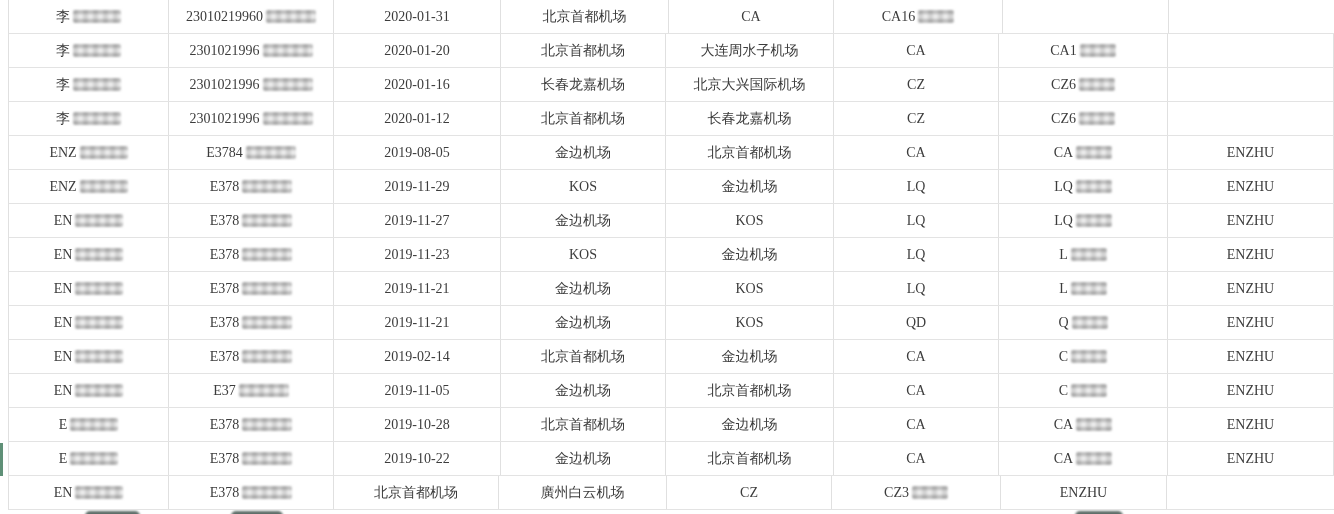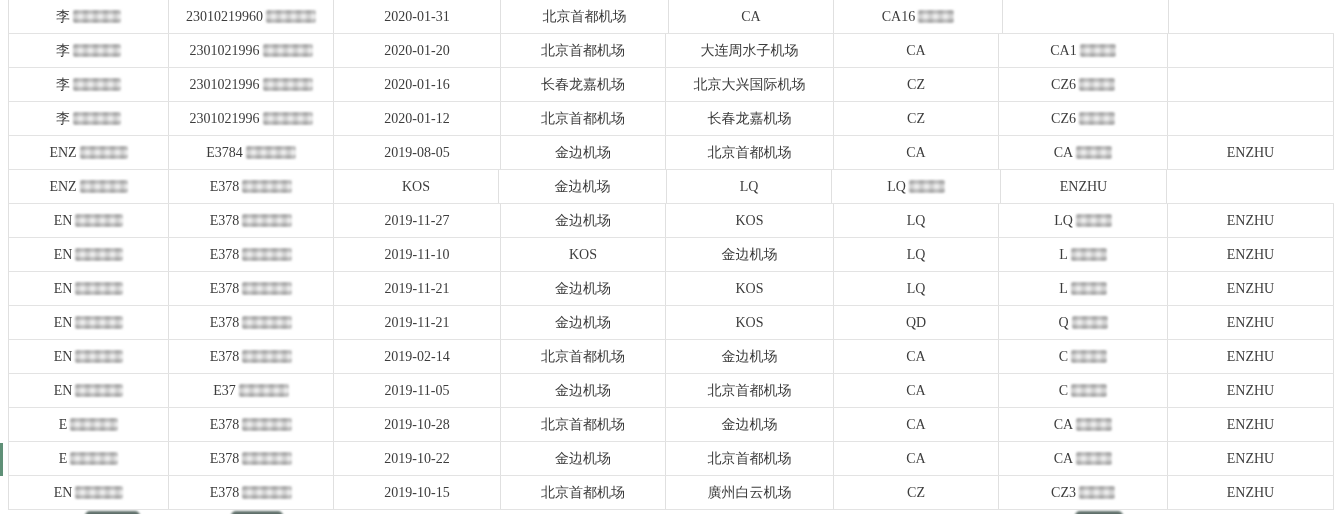--- a/index.html
+++ b/index.html
@@ -184,20 +184,23 @@
   </div>
       <div class="row">
     <div class="cell c0">
           <span class="t">ENZ</span>
           <span class="blur b-name"></span>
         </div>
     <div class="cell c1">
           <span class="t">E378</span>
           <span class="blur b-id"></span>
         </div>
+    <div class="cell c2">
+          <span class="t">2019-11-29</span>
+        </div>
     <div class="cell c3">
           <span class="t">KOS</span>
         </div>
     <div class="cell c4">
           <span class="t">金边机场</span>
         </div>
     <div class="cell c5">
           <span class="t">LQ</span>
         </div>
     <div class="cell c6">
@@ -240,21 +243,21 @@
       <div class="row">
     <div class="cell c0">
           <span class="t">EN</span>
           <span class="blur b-name"></span>
         </div>
     <div class="cell c1">
           <span class="t">E378</span>
           <span class="blur b-id"></span>
         </div>
     <div class="cell c2">
-          <span class="t">2019-11-10</span>
+          <span class="t">2019-11-23</span>
         </div>
     <div class="cell c3">
           <span class="t">KOS</span>
         </div>
     <div class="cell c4">
           <span class="t">金边机场</span>
         </div>
     <div class="cell c5">
           <span class="t">LQ</span>
         </div>
@@ -441,23 +444,20 @@
         </div>
   </div>
       <div class="row">
     <div class="cell c0">
           <span class="t">EN</span>
           <span class="blur b-name"></span>
         </div>
     <div class="cell c1">
           <span class="t">E378</span>
           <span class="blur b-id"></span>
-        </div>
-    <div class="cell c2">
-          <span class="t">2019-10-15</span>
         </div>
     <div class="cell c3">
           <span class="t">北京首都机场</span>
         </div>
     <div class="cell c4">
           <span class="t">廣州白云机场</span>
         </div>
     <div class="cell c5">
           <span class="t">CZ</span>
         </div>

